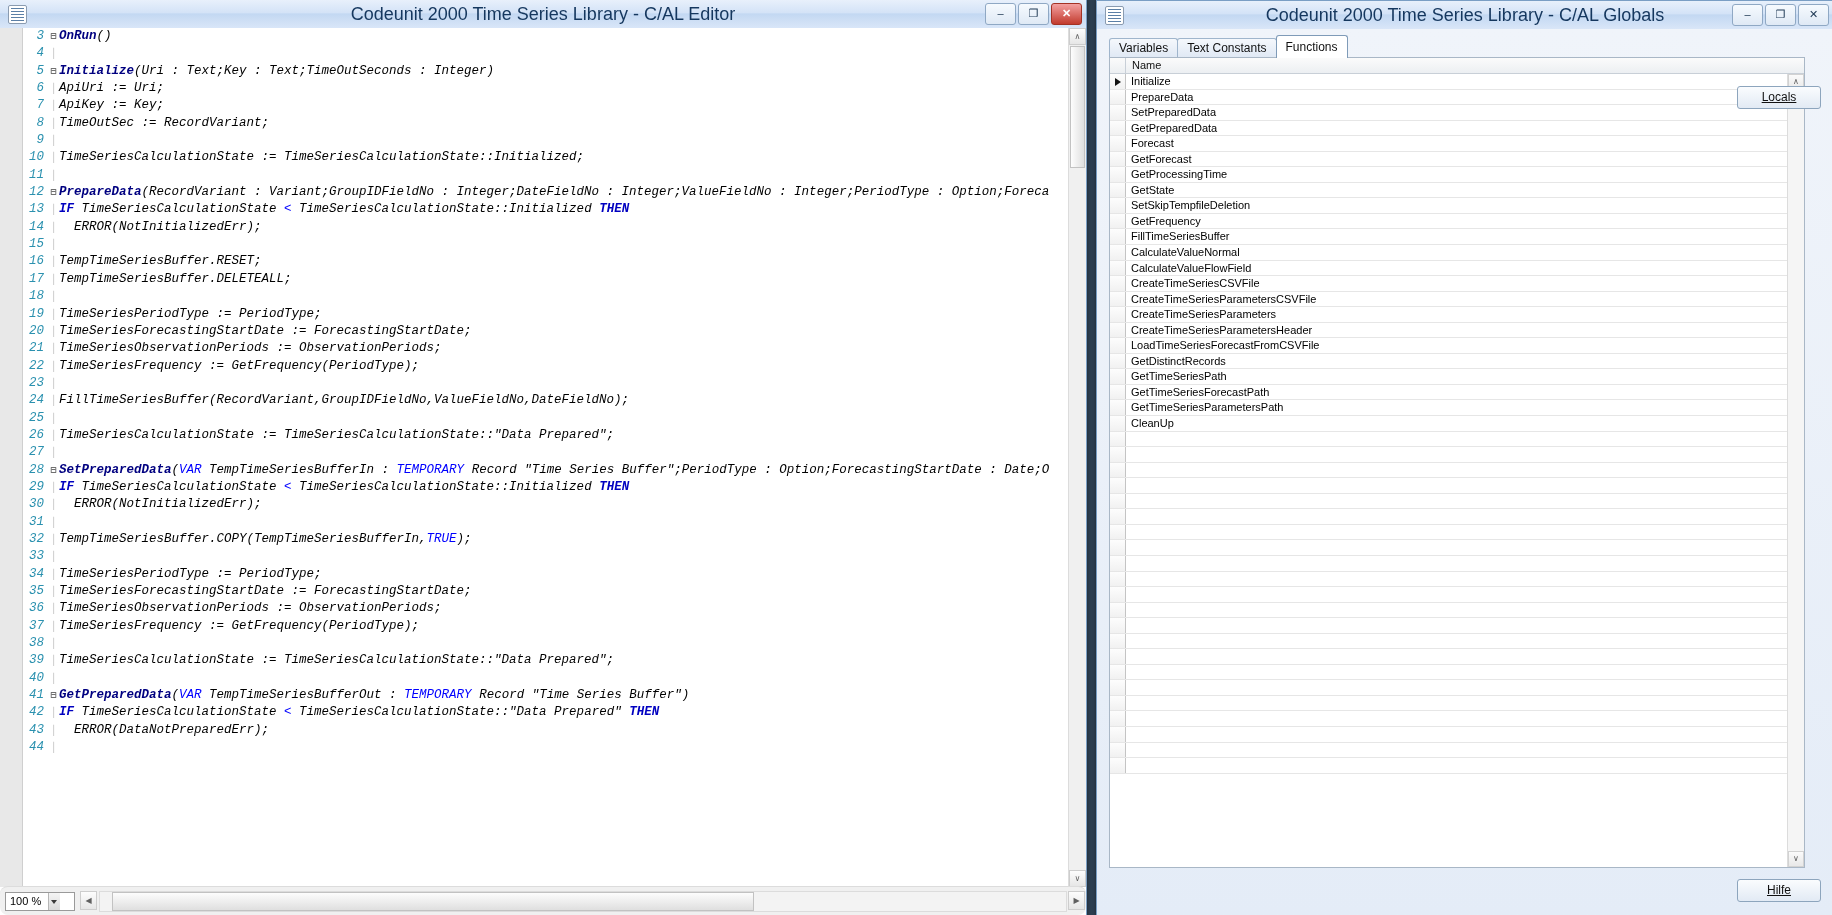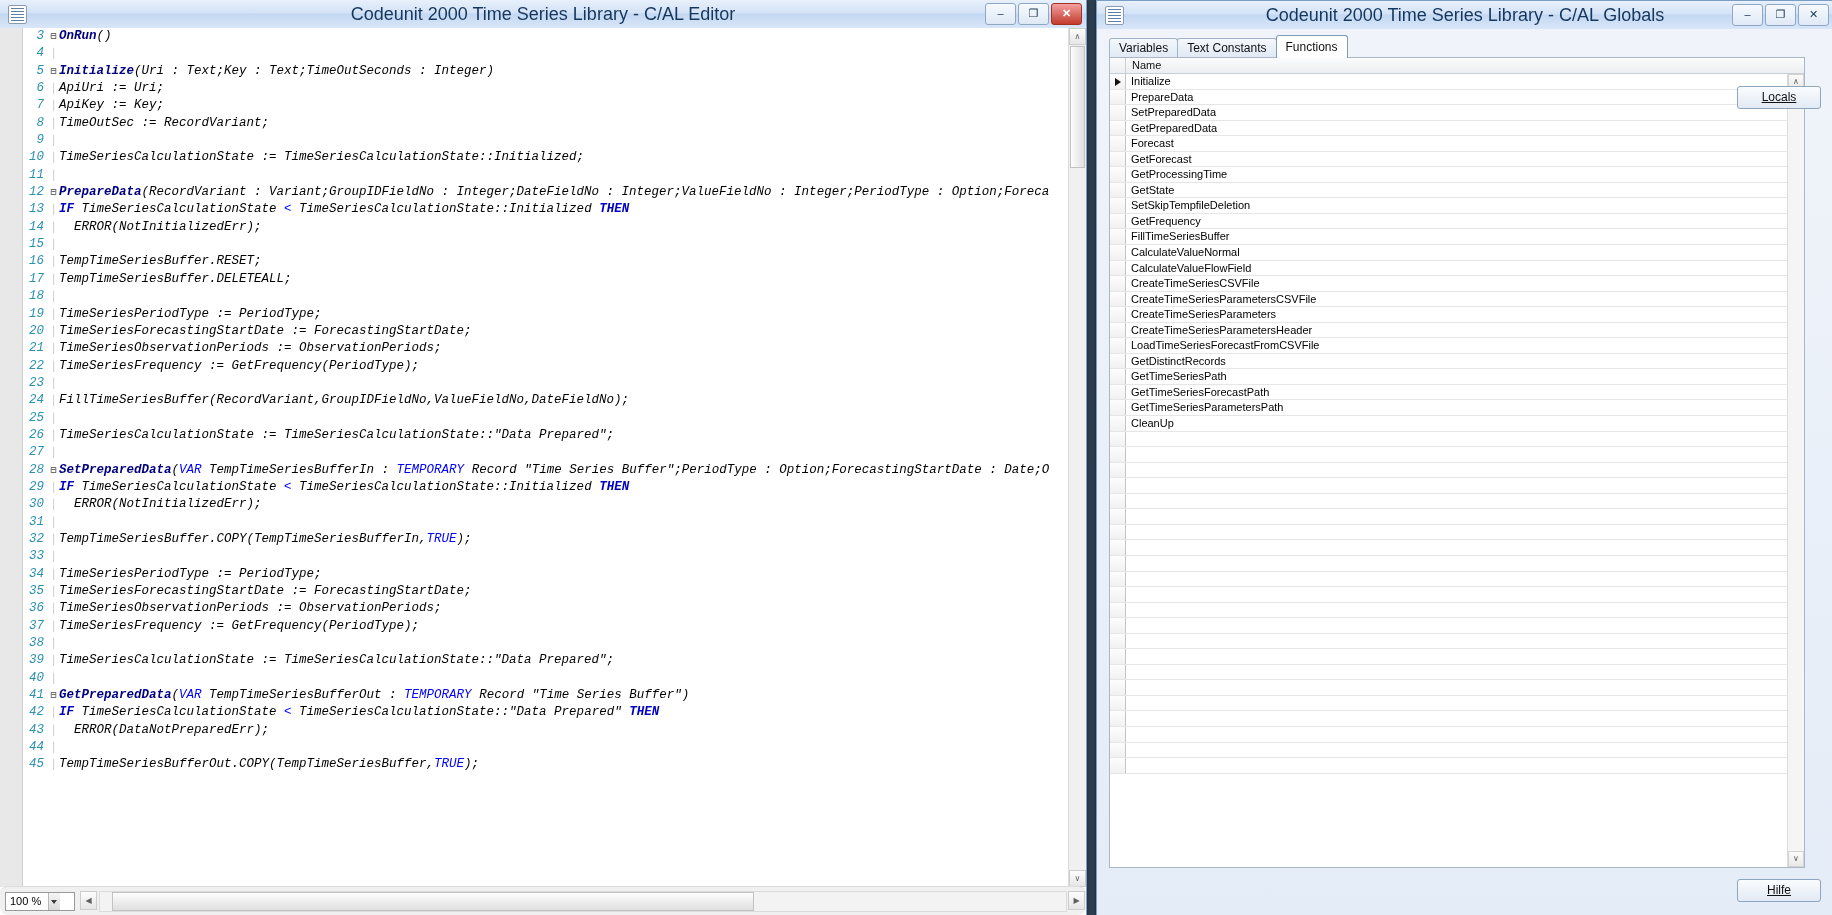--- a/index.html
+++ b/index.html
@@ -162,21 +162,20 @@
             <div class="code-line"><span class="ln">35</span><span class="fold" style="color: rgb(189, 189, 189);">│</span><span class="codetxt">TimeSeriesForecastingStartDate := ForecastingStartDate;</span></div>
             <div class="code-line"><span class="ln">36</span><span class="fold" style="color: rgb(189, 189, 189);">│</span><span class="codetxt">TimeSeriesObservationPeriods := ObservationPeriods;</span></div>
             <div class="code-line"><span class="ln">37</span><span class="fold" style="color: rgb(189, 189, 189);">│</span><span class="codetxt">TimeSeriesFrequency := GetFrequency(PeriodType);</span></div>
             <div class="code-line"><span class="ln">38</span><span class="fold" style="color: rgb(189, 189, 189);">│</span></div>
             <div class="code-line"><span class="ln">39</span><span class="fold" style="color: rgb(189, 189, 189);">│</span><span class="codetxt">TimeSeriesCalculationState := TimeSeriesCalculationState::"Data Prepared";</span></div>
             <div class="code-line"><span class="ln">40</span><span class="fold" style="color: rgb(189, 189, 189);">│</span></div>
             <div class="code-line"><span class="ln">41</span><span class="fold">⊟</span><span class="fname">GetPreparedData</span><span class="codetxt">(</span><span class="kw2">VAR</span><span class="codetxt"> TempTimeSeriesBufferOut : </span><span class="kw2">TEMPORARY</span><span class="codetxt"> Record "Time Series Buffer")</span></div>
             <div class="code-line"><span class="ln">42</span><span class="fold" style="color: rgb(189, 189, 189);">│</span><span class="kw">IF</span><span class="codetxt"> TimeSeriesCalculationState </span><span class="kw2">&lt;</span><span class="codetxt"> TimeSeriesCalculationState::"Data Prepared" </span><span class="kw">THEN</span></div>
             <div class="code-line"><span class="ln">43</span><span class="fold" style="color: rgb(189, 189, 189);">│</span><span class="codetxt">  ERROR(DataNotPreparedErr);</span></div>
             <div class="code-line"><span class="ln">44</span><span class="fold" style="color: rgb(189, 189, 189);">│</span></div>
-            <div class="code-line"><span class="ln">45</span><span class="fold" style="color: rgb(189, 189, 189);">│</span><span class="codetxt">TempTimeSeriesBufferOut.COPY(TempTimeSeriesBuffer,</span><span class="kw2">TRUE</span><span class="codetxt">);</span></div>
           </div>
       </div>
 
       <div class="vscroll">
         <div class="arrow">∧</div>
         <div class="thumb"></div>
         <div class="arrow" style="position:absolute;left:0;right:0;bottom:0;">∨</div>
       </div>
 
       <div class="hscroll-row">

